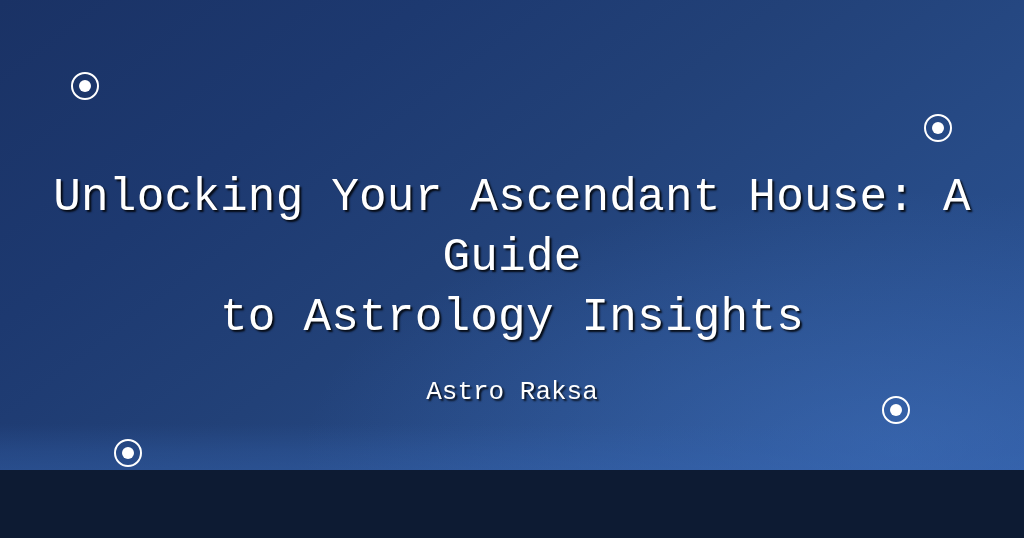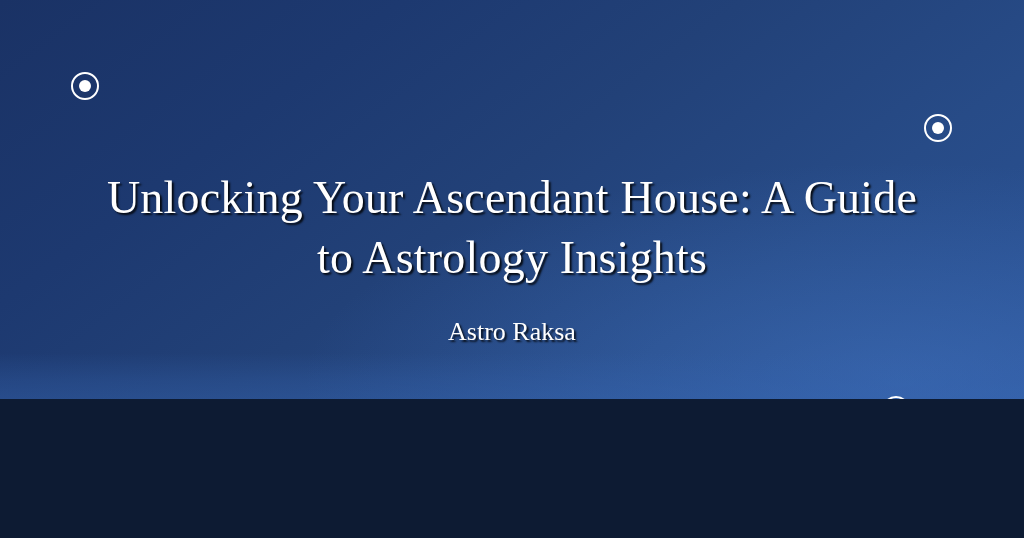--- a/index.html
+++ b/index.html
@@ -3,23 +3,23 @@
 <meta charset="utf-8">
 <style>
   html, body {
     margin: 0;
     padding: 0;
     background: #0d1b33;
   }
   #slide {
     position: relative;
     width: 1024px;
-    height: 399px;
+    height: 470px;
     overflow: hidden;
-    font-family: Liberation Serif, serif;
+    font-family: Liberation Mono, monospace;
     background:
       radial-gradient(ellipse 120% 110% at 92% 100%, rgba(61,114,196,0.55) 0%, rgba(61,114,196,0.0) 62%),
       linear-gradient(142deg, #1a3366 0%, #1e3b73 30%, #24467f 58%, #2a5architecture 70%, #2b5396 100%);
     background-color: #234279;
   }
   
   #gradient-layer {
     position: absolute;
     inset: 0;
     background:

